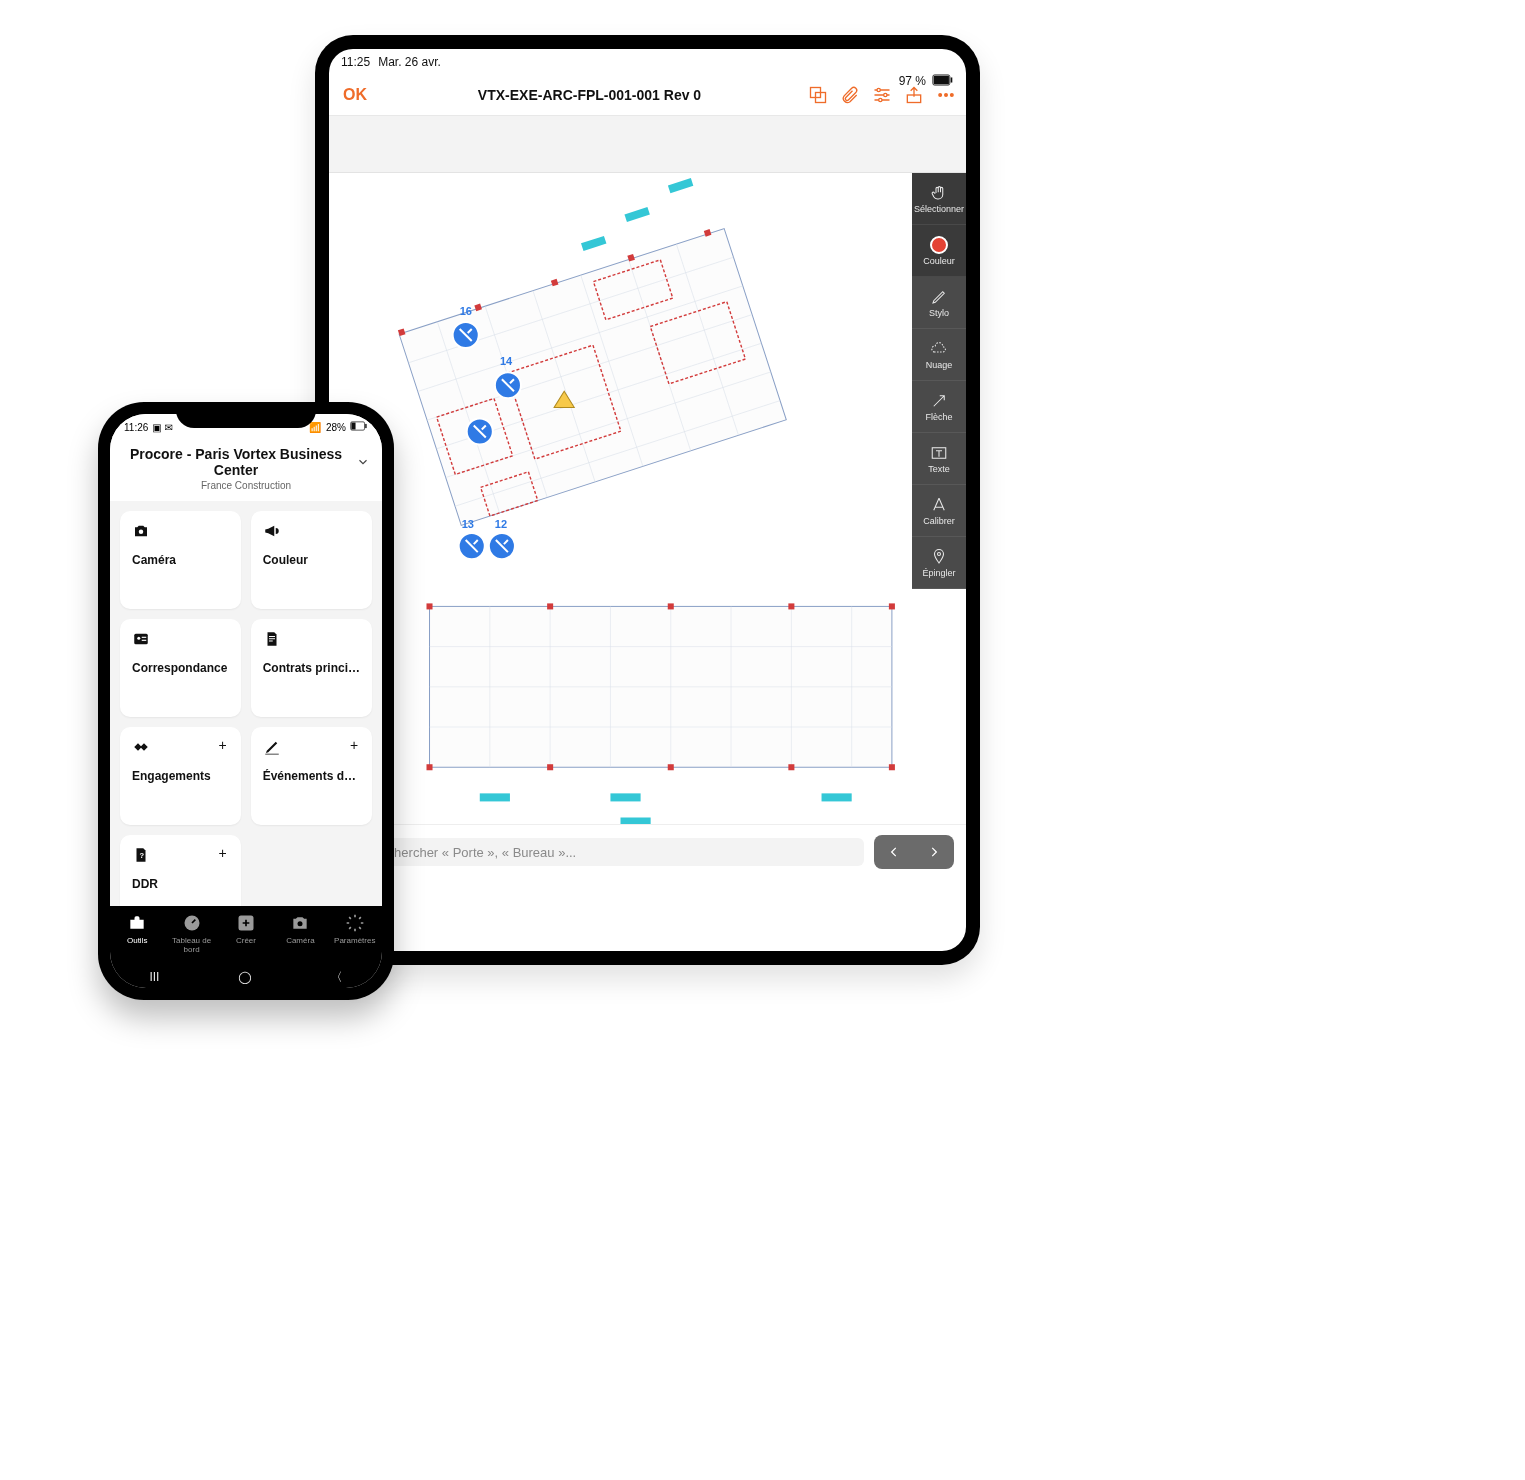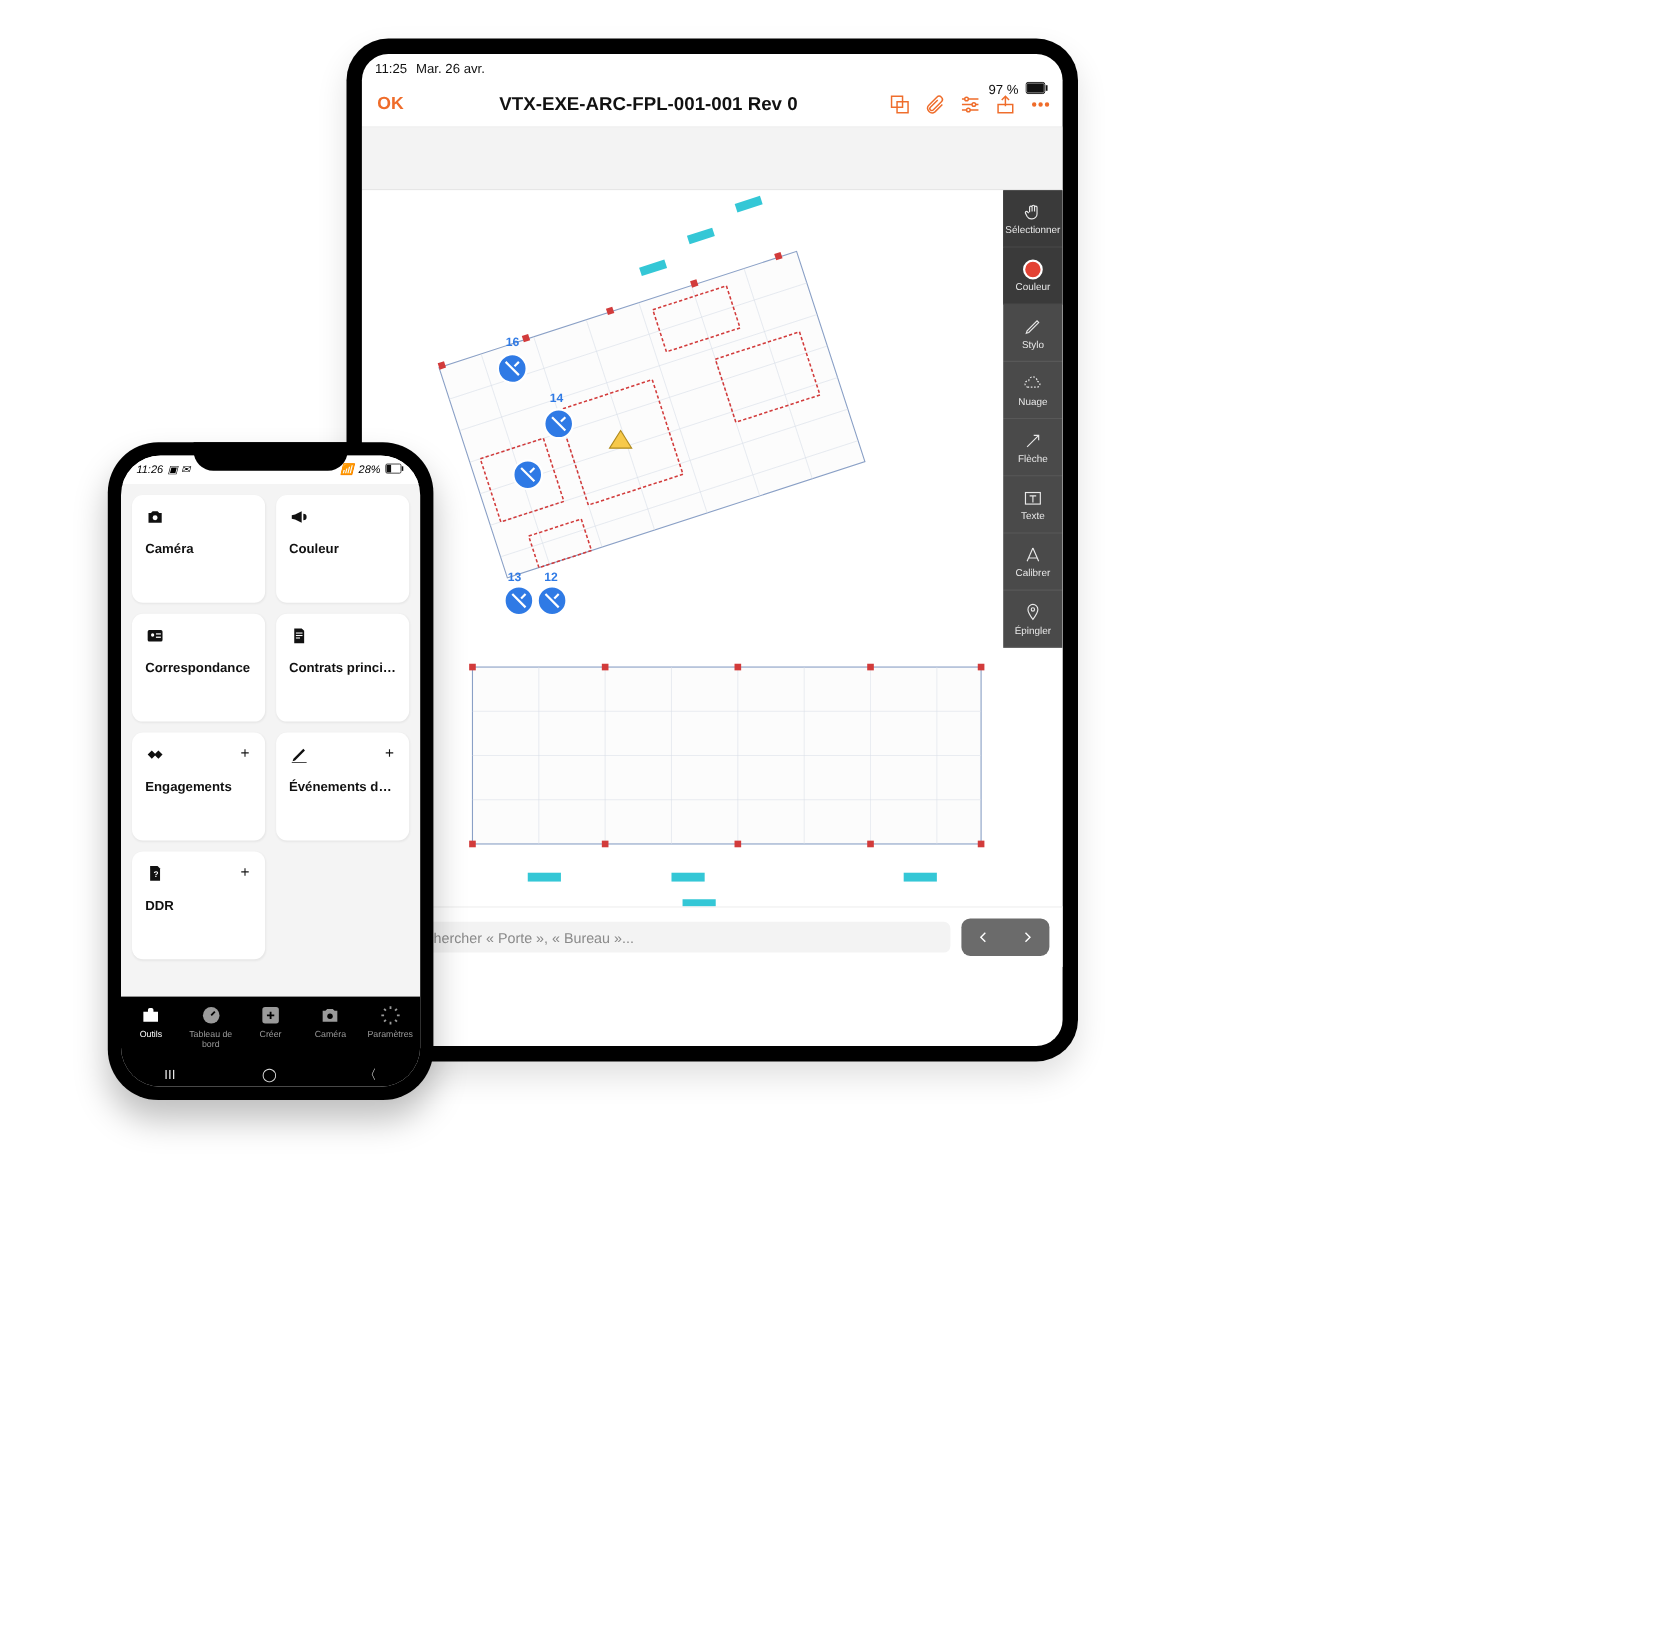--- a/index.html
+++ b/index.html
@@ -5,21 +5,21 @@
   html,body{margin:0;padding:0;background:#fff;font-family:-apple-system,Helvetica,Arial,sans-serif;}
   .stage{position:relative;width:1525px;height:1320px;}
   
   .tablet-frame{position:absolute;left:315px;top:35px;width:665px;height:930px;background:#000;border-radius:38px;box-shadow:0 14px 28px rgba(0,0,0,.12);}
   .tablet-screen{position:absolute;left:14px;top:14px;right:14px;bottom:14px;background:#fff;border-radius:24px;overflow:hidden;}
   .ipad-status{height:26px;display:flex;align-items:center;justify-content:space-between;padding:0 12px;font-size:12px;color:#111;}
   .ipad-status-left{display:flex;gap:8px;align-items:center;}
   .ipad-status-right{display:flex;gap:6px;align-items:center;margin-top:38px;}
   .ipad-header{height:40px;display:flex;align-items:center;padding:0 8px;gap:8px;border-bottom:1px solid #e8e8e8;}
   .btn-ok{color:#ef6c2a;font-weight:600;font-size:16px;padding:4px 6px;}
-  .ipad-title{flex:1;text-align:center;font-weight:700;font-size:17px;color:#111;}
+  .ipad-title{flex:1;text-align:center;font-weight:700;font-size:14px;color:#111;}
   .ipad-icon{width:24px;height:24px;display:flex;align-items:center;justify-content:center;color:#ef6c2a;}
   .ipad-icon svg{width:20px;height:20px;stroke:#ef6c2a;fill:none;stroke-width:1.6;}
   .ipad-subheader{height:56px;background:#f3f3f3;border-bottom:1px solid #e3e3e3;}
   .drawing-area{position:relative;height:706px;background:#fff;}
   .right-toolbar{position:absolute;top:0;right:0;width:54px;background:#4a4a4a;display:flex;flex-direction:column;}
   .rt-item{height:51px;display:flex;flex-direction:column;align-items:center;justify-content:center;gap:2px;color:#e8e8e8;border-bottom:1px solid rgba(255,255,255,.08);}
   .rt-item.bg-dark{background:#3a3a3a;}
   .rt-item .ico{width:18px;height:18px;display:flex;align-items:center;justify-content:center;}
   .rt-item .ico svg{width:18px;height:18px;stroke:#e8e8e8;fill:none;stroke-width:1.4;}
   .rt-item .dot-red{width:14px;height:14px;border-radius:50%;background:#e34234;border:2px solid #fff;}
@@ -31,21 +31,21 @@
   .bottom-bar{position:absolute;left:0;right:0;bottom:0;height:54px;display:flex;align-items:center;padding:0 12px;gap:10px;background:#fff;border-top:1px solid #eee;}
   .search-pill{flex:1;height:28px;border-radius:6px;background:#f3f3f3;display:flex;align-items:center;padding:0 10px;color:#8a8a8a;font-size:13px;gap:6px;}
   .nav-arrows{display:flex;gap:0;background:#6b6b6b;border-radius:8px;overflow:hidden;}
   .nav-arrows .arr{width:40px;height:34px;display:flex;align-items:center;justify-content:center;color:#fff;}
   .nav-arrows .arr svg{width:14px;height:14px;stroke:#fff;fill:none;stroke-width:2.2;}
 
   
   .phone-frame{position:absolute;left:98px;top:402px;width:296px;height:598px;background:#000;border-radius:46px;padding:12px;box-sizing:border-box;box-shadow:0 18px 30px rgba(0,0,0,.25);}
   .phone-notch{position:absolute;top:0;left:50%;transform:translateX(-50%);width:140px;height:26px;background:#000;border-radius:0 0 18px 18px;z-index:5;}
   .phone-screen{width:100%;height:100%;background:#f4f4f4;border-radius:36px;overflow:hidden;position:relative;}
-  .ph-status{height:26px;display:flex;align-items:center;justify-content:space-between;padding:0 14px;font-size:10px;background:#fff;font-style:italic;}
+  .ph-status{height:26px;display:flex;align-items:center;justify-content:space-between;padding:0 14px;font-size:10px;background:#fff;}
   .ph-status-left{display:flex;gap:4px;align-items:center;}
   .ph-status-right{display:flex;gap:4px;align-items:center;}
   .ph-header{background:#fff;padding:6px 12px 10px;text-align:center;}
   .ph-title-row{display:flex;align-items:center;justify-content:center;gap:6px;}
   .ph-title{font-size:14px;font-weight:700;color:#111;line-height:16px;}
   .chev{width:14px;height:14px;}
   .chev svg{width:14px;height:14px;stroke:#444;fill:none;stroke-width:2;}
   .ph-sub{font-size:10px;color:#666;margin-top:2px;}
   .ph-grid{padding:10px;display:grid;grid-template-columns:1fr 1fr;gap:10px;}
   .card{background:#fff;border-radius:10px;padding:10px 12px 14px;min-height:74px;position:relative;box-shadow:0 1px 2px rgba(0,0,0,.06);}
@@ -353,20 +353,29 @@
           <span>
             <svg viewBox="0 0 26 14" width="18" height="10">
                 <rect x="1" y="1" width="20" height="12" rx="2" fill="none" stroke="#111"></rect>
                 <rect x="22" y="4" width="2" height="6" fill="#111"></rect>
                 <rect x="2" y="2" width="6" height="10" fill="#111"></rect>
               </svg>
           </span>
         </div>
       </div>
 
+      <div class="ph-header">
+        <div class="ph-title-row">
+          <span class="ph-title"><span>Procore</span> - <span>Paris Vortex Business Center</span></span>
+          <span class="chev"><svg viewBox="0 0 24 24">
+                <path d="M6 9l6 6 6-6"></path>
+              </svg></span>
+        </div>
+        <div class="ph-sub">France Construction</div>
+      </div>
 
       <div class="ph-grid">
         <div class="card">
           <div class="ic">
               <svg viewBox="0 0 24 24">
                 <path d="M4 7h3l2-2h6l2 2h3v12H4z"></path>
                 <circle cx="12" cy="13" r="3" fill="#fff"></circle>
               </svg>
             </div>
           <div class="lbl">Caméra</div>

